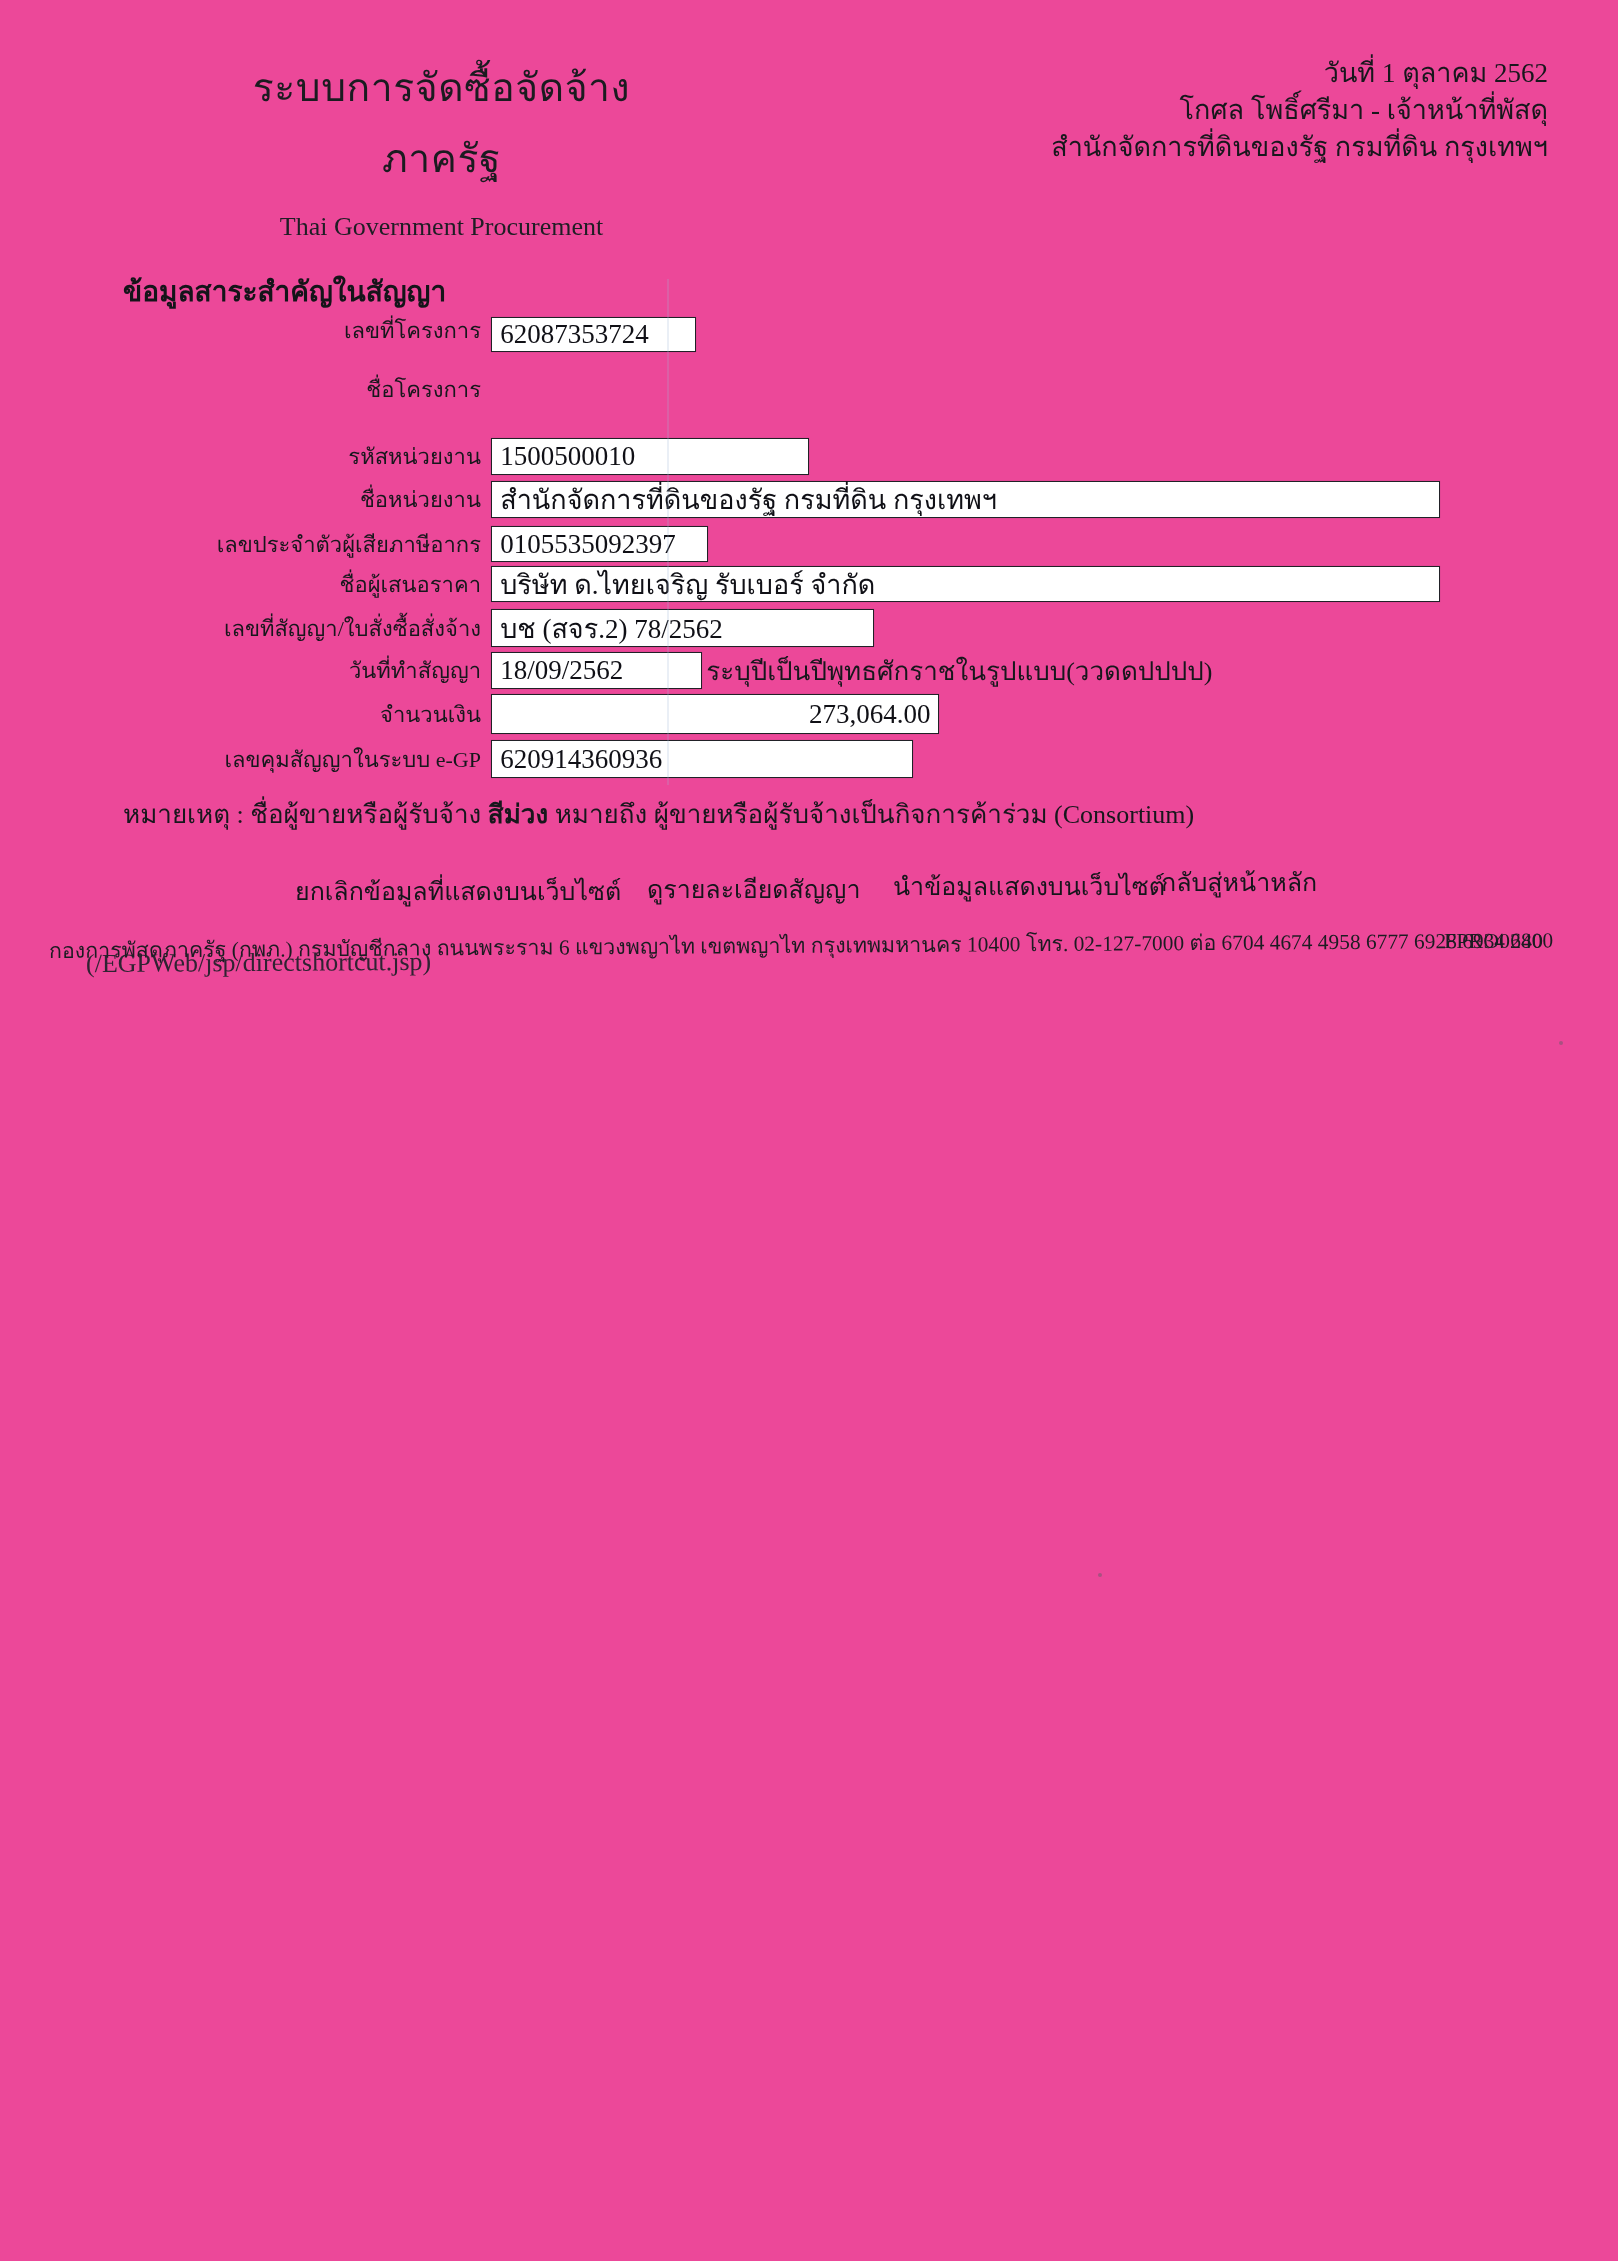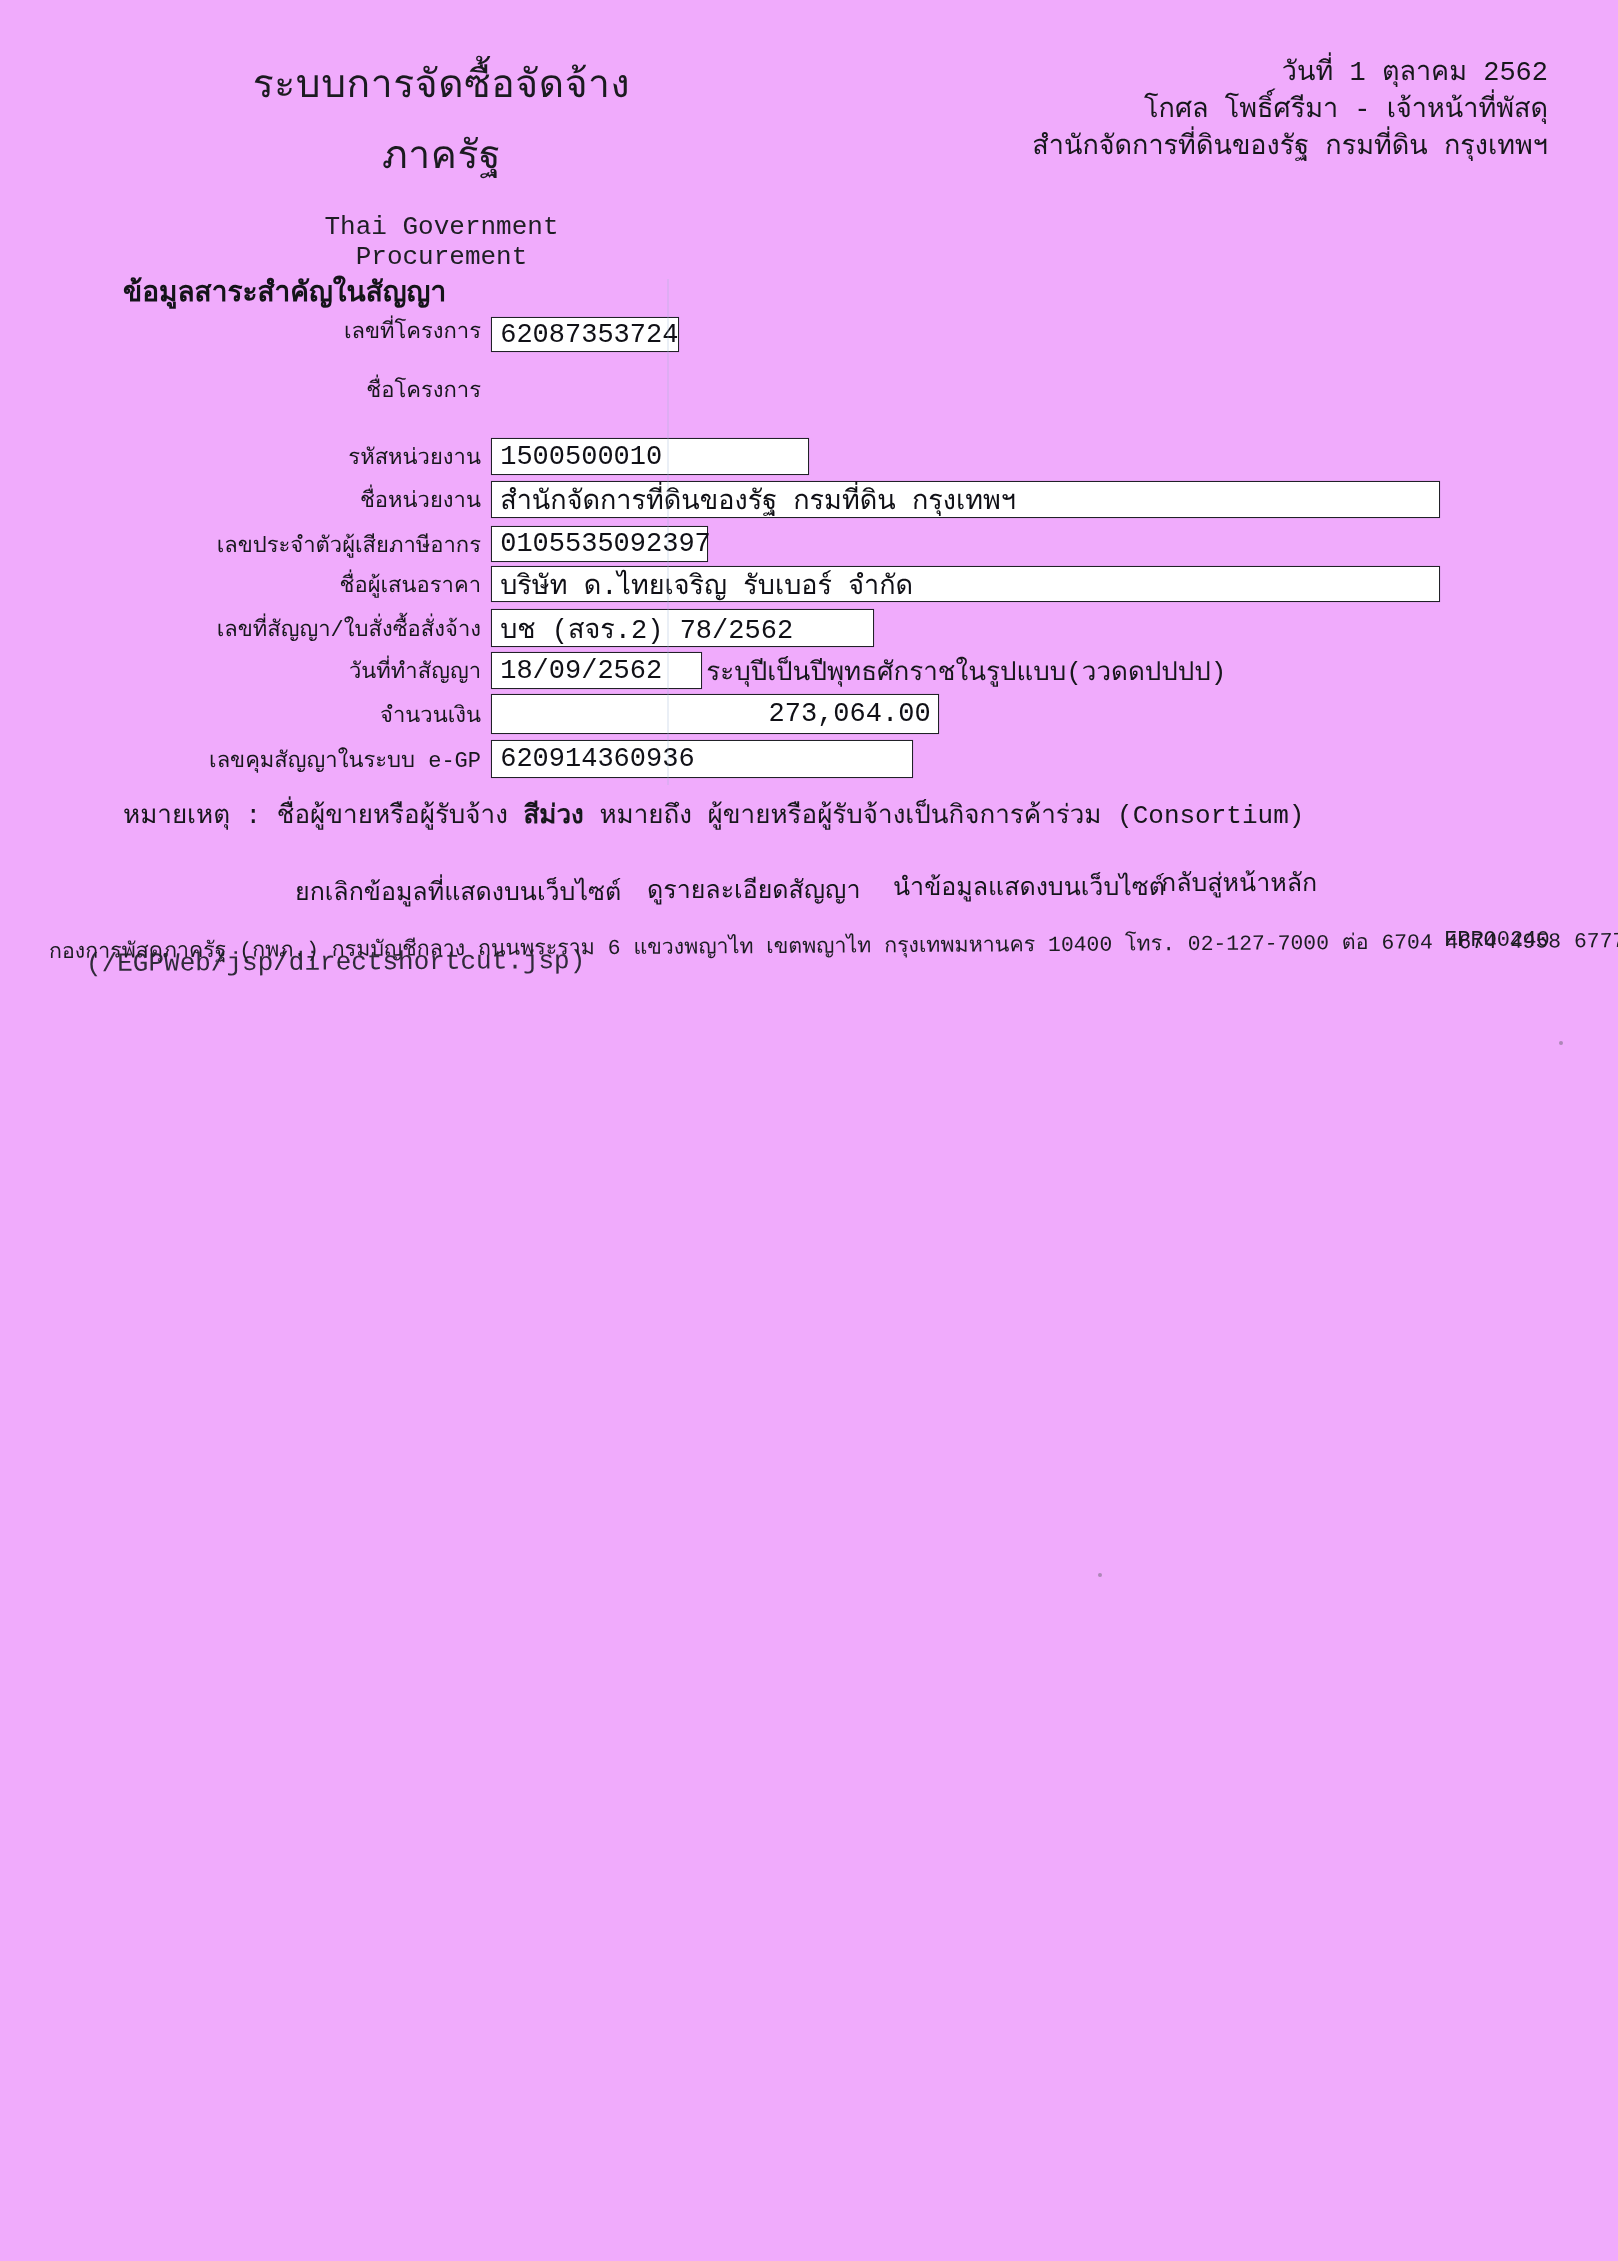--- a/index.html
+++ b/index.html
@@ -1,20 +1,20 @@
 <!DOCTYPE html>
 <html style="font-size:10.4px"><head>
 <meta charset="utf-8">
 <style>
   html,body{margin:0;padding:0;background:#e8e8e8;}
   .page{
     position:relative;
     width:1619px;height:2261px;
-    background:#f0abfc;
-    font-family:Liberation Mono, monospace;
+    background:#ec4899;
+    font-family:Liberation Serif, serif;
     color:#17171c;
     overflow:hidden;
   }
   
   .logo-block{position:absolute;left:237px;top:52px;width:409px;text-align:center;}
   .logo-thai{font-size:39px;line-height:71px;color:#1b1b20;letter-spacing:0.6px;}
   .logo-en{font-size:26px;line-height:30px;margin-top:18px;color:#1e1e24;}
   .head-right{position:absolute;right:71px;top:55px;text-align:right;font-size:27px;line-height:37px;color:#17171c;}
   
   .section-title{position:absolute;left:123px;top:269px;font-size:28px;font-weight:bold;color:#141419;}
@@ -22,21 +22,21 @@
   .frow{position:absolute;left:123px;display:flex;align-items:center;}
   .flabel{width:358px;text-align:right;padding-right:10.4px;font-size:22px;color:#17171c;flex:0 0 auto;}
   .fbox{
     height:100%;box-sizing:border-box;
     border:1.9px solid #212127;background:#fff;
     display:flex;align-items:center;
     padding:0 7.8px;font-size:27px;color:#101016;
     box-shadow:0 0 0.6px #35353a;
     flex:0 0 auto;
   }
-  .r1{top:313px;height:35px;}  .r1 .fbox{width:188px;margin-top:8px;}
+  .r1{top:313px;height:35px;}  .r1 .fbox{width:205px;margin-top:8px;}
   .r2{top:358px;height:63px;}  .r2 .fbox{width:839px;align-items:flex-start;padding-top:3.9px;}
   .r3{top:438px;height:37px;}  .r3 .fbox{width:318px;}
   .r4{top:481px;height:37px;}  .r4 .fbox{width:949px;}
   .r5{top:526px;height:36px;}  .r5 .fbox{width:217px;}
   .r6{top:566px;height:36px;}  .r6 .fbox{width:949px;}
   .r7{top:609px;height:38px;}  .r7 .fbox{width:383px;}
   .r8{top:652px;height:37px;} .r8 .fbox{width:211px;}
   .r9{top:694px;height:40px;} .r9 .fbox{width:448px;justify-content:flex-end;}
   .r10{top:740px;height:38px;}.r10 .fbox{width:422px;}
   .date-note{font-size:26px;color:#17171c;margin-left:3.9px;white-space:nowrap;}

